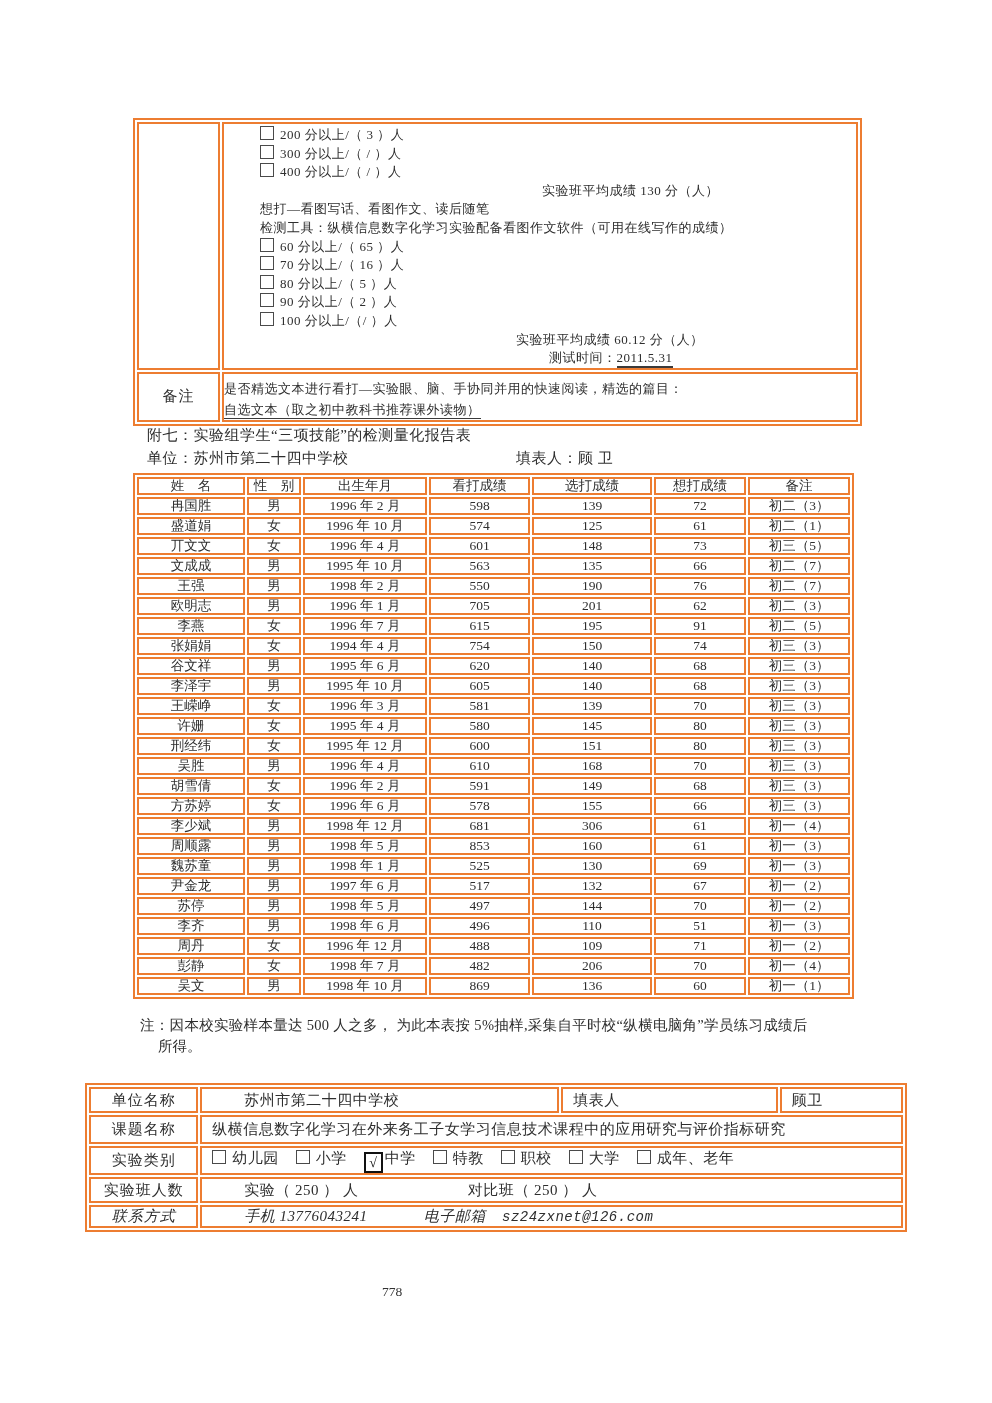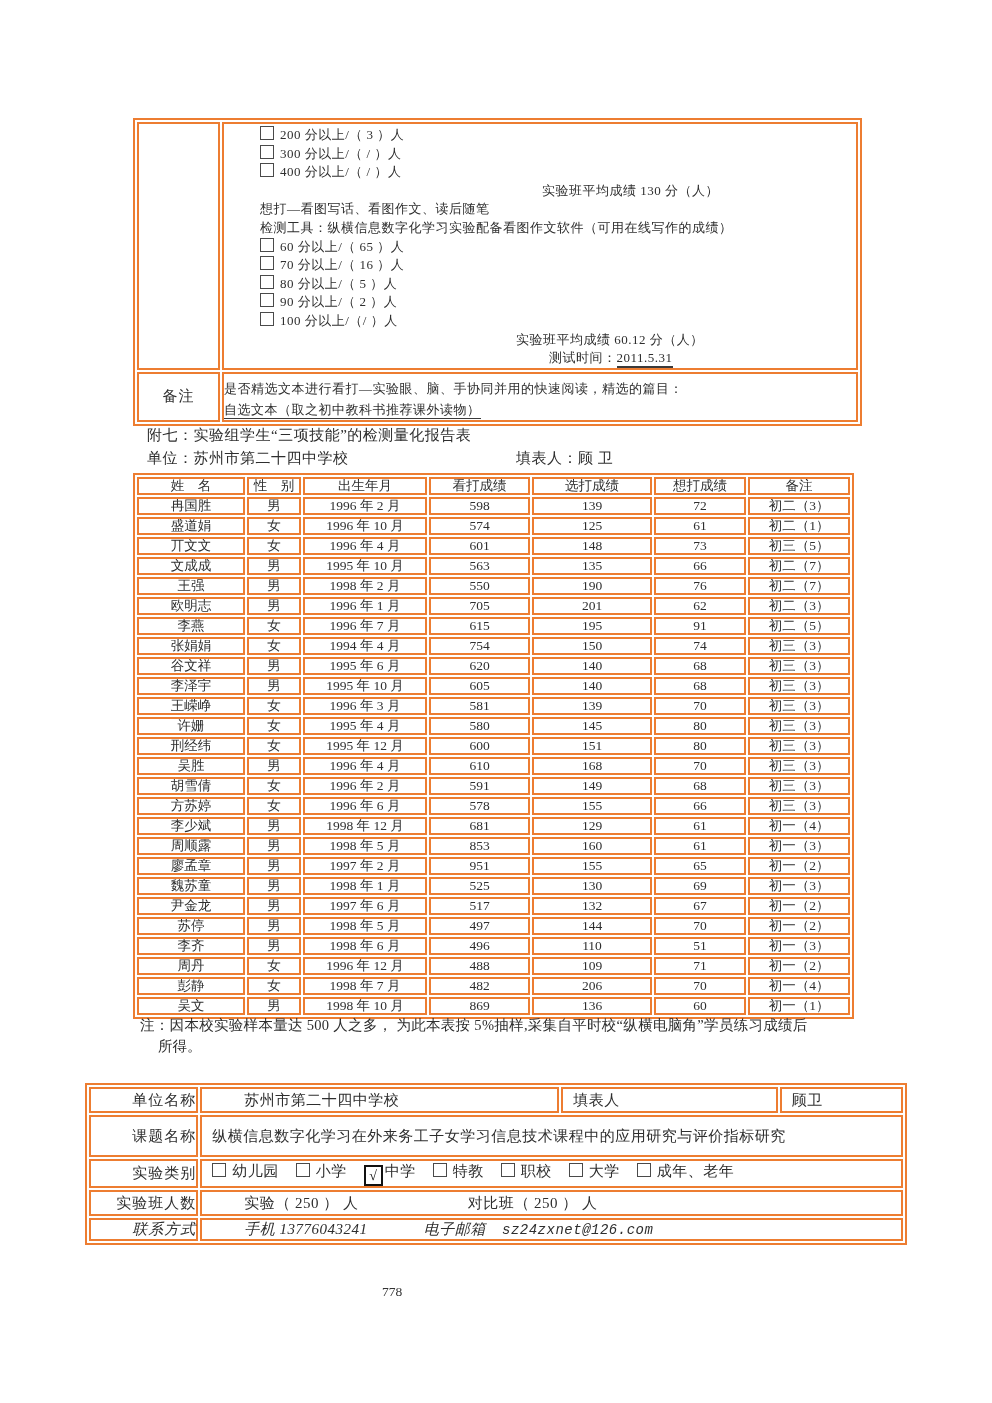--- a/index.html
+++ b/index.html
@@ -39,24 +39,24 @@
   .h-att8{position:absolute;left:192px;top:1056px;font-size:15.5px;font-weight:bold;letter-spacing:1px;}
 
   
   .t-report{position:absolute;left:133px;top:473px;width:717px;}
   .t-report td,.t-report th{height:14px;line-height:14px;font-size:13.5px;text-align:center;
         overflow:hidden;white-space:nowrap;}
 
   
   .t-rec{position:absolute;left:85px;top:1083px;width:822px;font-size:15px;}
   .t-rec td{vertical-align:middle;}
-  .t-rec td.lbl{text-align:right;letter-spacing:1px;}
+  .t-rec td.lbl{text-align:center;letter-spacing:1px;}
   .t-rec td.val{text-align:left;padding-left:10px;letter-spacing:.5px;}
   .r-unit td{height:26px;}
-  .r-topic td{height:42px;}
+  .r-topic td{height:29px;}
   .r-cat td{height:29px;}
   .r-size td{height:26px;}
   .r-contact td{height:16px;font-style:italic;}
   .pad-lg{padding-left:42px !important;}
   .cat{margin-right:17px;white-space:nowrap;}
   .gap-mid{margin-left:105px;}
   .gap-email{margin-left:52px;}
   .email-val{margin-left:12px;font-family:"Liberation Mono","DejaVu Sans Mono",monospace;font-size:14px;}
 
   .page-num{position:absolute;left:0;top:1284px;width:784px;text-align:center;
@@ -273,41 +273,32 @@
           <td>578</td>
           <td>155</td>
           <td>66</td>
           <td>初三（3）</td>
         </tr>
         <tr>
           <td>李少斌</td>
           <td>男</td>
           <td>1998 年 12 月</td>
           <td>681</td>
-          <td>129</td>
+          <td>306</td>
           <td>61</td>
           <td>初一（4）</td>
         </tr>
         <tr>
           <td>周顺露</td>
           <td>男</td>
           <td>1998 年 5 月</td>
           <td>853</td>
           <td>160</td>
           <td>61</td>
           <td>初一（3）</td>
-        </tr>
-        <tr>
-          <td>廖孟章</td>
-          <td>男</td>
-          <td>1997 年 2 月</td>
-          <td>951</td>
-          <td>155</td>
-          <td>65</td>
-          <td>初一（2）</td>
         </tr>
         <tr>
           <td>魏苏童</td>
           <td>男</td>
           <td>1998 年 1 月</td>
           <td>525</td>
           <td>130</td>
           <td>69</td>
           <td>初一（3）</td>
         </tr>

